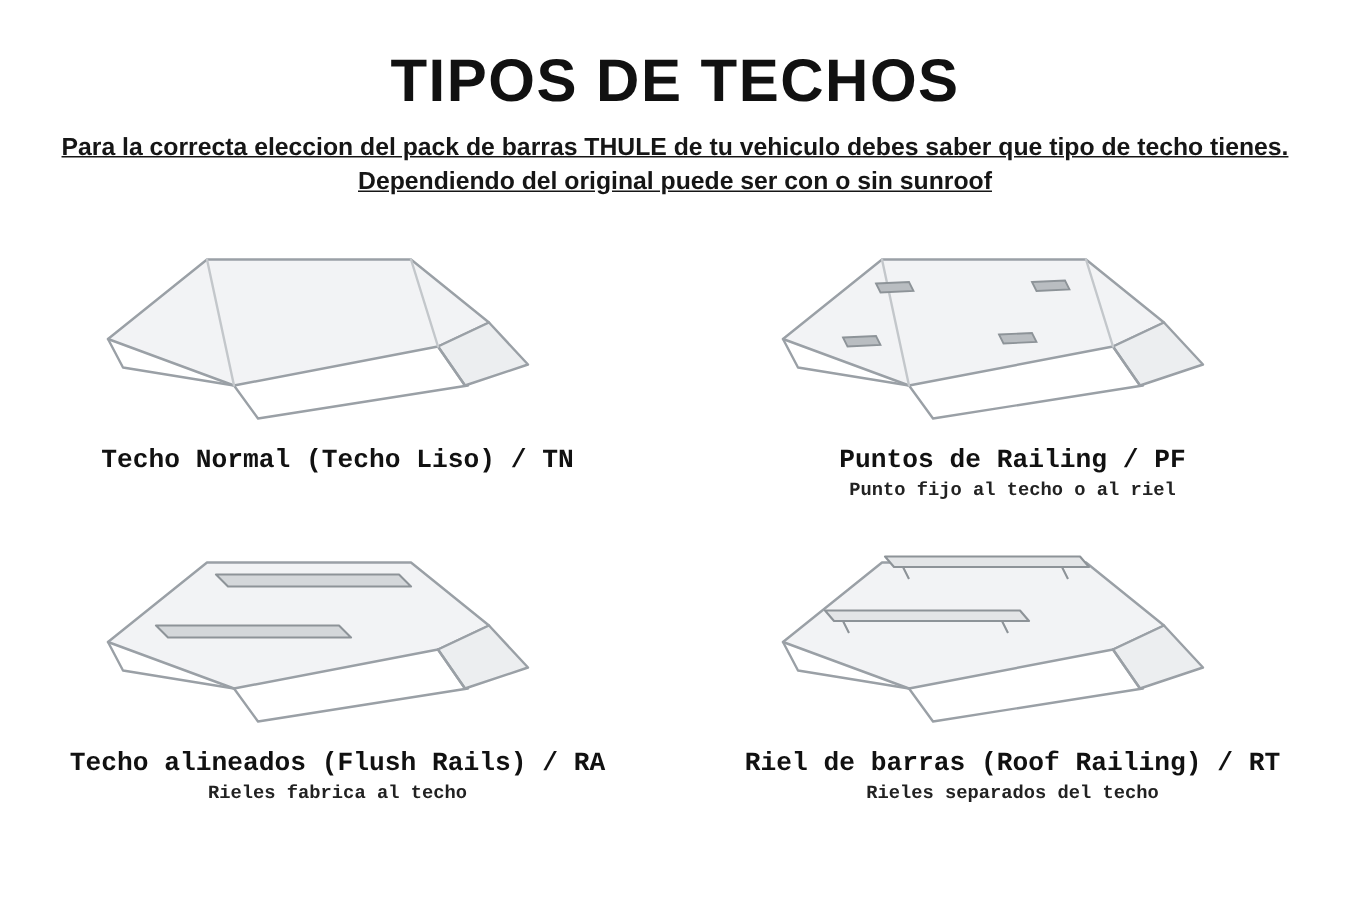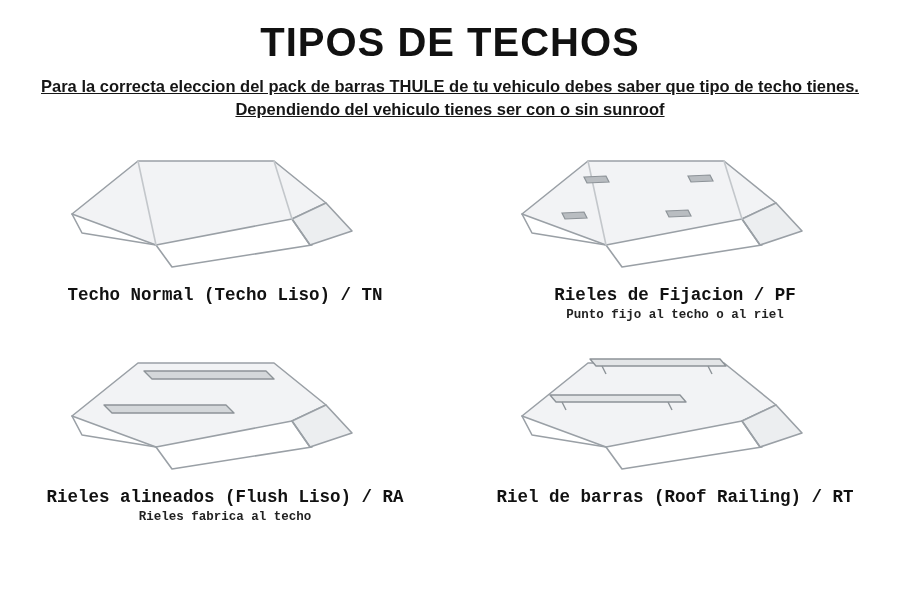--- a/index.html
+++ b/index.html
@@ -12,21 +12,21 @@
     background: #ffffff;
     font-family: "Liberation Sans", sans-serif;
     color: #1a1a1a;
     overflow: hidden;
   }
   .page {
     position: relative;
     width: 900px;
     height: 600px;
     box-sizing: border-box;
-    padding: 14px 0 0 0;
+    padding: 26px 0 0 0;
   }
   .title {
     text-align: center;
     font-size: 40px;
     font-weight: bold;
     letter-spacing: 1px;
     margin: 6px 0 10px 0;
     color: #111111;
   }
   .subtitle-block {
@@ -85,21 +85,21 @@
 </style>
 </head>
 <body>
 
 <div class="page">
 
   <div class="title">TIPOS DE TECHOS</div>
 
   <div class="subtitle-block">
     <div>Para la correcta eleccion del pack de barras THULE de tu vehiculo debes saber que tipo de techo tienes.</div>
-    <div>Dependiendo del vehiculo tienes ser con o sin sunroof</div>
+    <div>Dependiendo del original puede ser con o sin sunroof</div>
   </div>
 
   <div class="grid">
 
     <div class="cell cell-tn">
       <div class="art">
         <svg viewBox="0 0 330 140" xmlns="http://www.w3.org/2000/svg">
           <g fill="none" stroke="#9aa0a6" stroke-width="1.6" stroke-linejoin="round" stroke-linecap="round">
 
             <path d="M12 73 L78 20 L214 20 L266 62 L232 78 L96 104 Z" fill="#f2f3f5"></path>
@@ -134,42 +134,42 @@
           </g>
 
           <g fill="#b9bdc1" stroke="#8d9398" stroke-width="1.2">
             <path d="M74 36 l22 -1 l3 6 l-22 1 z"></path>
             <path d="M178 35 l22 -1 l3 6 l-22 1 z"></path>
             <path d="M52 72 l22 -1 l3 6 l-22 1 z"></path>
             <path d="M156 70 l22 -1 l3 6 l-22 1 z"></path>
           </g>
         </svg>
       </div>
-      <div class="caption">Rieles de Fijacion / PF</div>
+      <div class="caption">Puntos de Railing / PF</div>
       <div class="subcaption">Punto fijo al techo o al riel</div>
     </div>
 
     <div class="cell cell-ra">
       <div class="art">
         <svg viewBox="0 0 330 140" xmlns="http://www.w3.org/2000/svg">
           <g fill="none" stroke="#9aa0a6" stroke-width="1.6" stroke-linejoin="round" stroke-linecap="round">
             <path d="M12 73 L78 20 L214 20 L266 62 L232 78 L96 104 Z" fill="#f2f3f5"></path>
             <path d="M266 62 L292 90 L250 104 L232 78 Z" fill="#eceef0"></path>
             <path d="M96 104 L112 126 L252 104"></path>
             <path d="M232 78 L250 104"></path>
             <path d="M12 73 L22 92 L96 104"></path>
           </g>
 
           <g fill="#d4d7da" stroke="#8d9398" stroke-width="1.4" stroke-linejoin="round">
             <path d="M84 28 L206 28 L214 36 L92 36 Z"></path>
             <path d="M44 62 L166 62 L174 70 L52 70 Z"></path>
           </g>
         </svg>
       </div>
-      <div class="caption">Rieles alineados (Flush Liso) / RA</div>
+      <div class="caption">Techo alineados (Flush Rails) / RA</div>
       <div class="subcaption">Rieles fabrica al techo</div>
     </div>
 
     <div class="cell cell-rt">
       <div class="art">
         <svg viewBox="0 0 330 140" xmlns="http://www.w3.org/2000/svg">
           <g fill="none" stroke="#9aa0a6" stroke-width="1.6" stroke-linejoin="round" stroke-linecap="round">
             <path d="M12 73 L78 20 L214 20 L266 62 L232 78 L96 104 Z" fill="#f2f3f5"></path>
             <path d="M266 62 L292 90 L250 104 L232 78 Z" fill="#eceef0"></path>
             <path d="M96 104 L112 126 L252 104"></path>
@@ -181,16 +181,17 @@
             <path d="M80 16 L210 16 L216 23 L86 23 Z"></path>
             <path d="M40 52 L170 52 L176 59 L46 59 Z"></path>
           </g>
           <g stroke="#8d9398" stroke-width="1.4" fill="none">
             <path d="M92 23 L96 31 M198 23 L202 31"></path>
             <path d="M52 59 L56 67 M158 59 L162 67"></path>
           </g>
         </svg>
       </div>
       <div class="caption">Riel de barras (Roof Railing) / RT</div>
+      <div class="subcaption">Rieles separados del techo</div>
     </div>
 
   </div>
 </div>
 
 </body></html>

